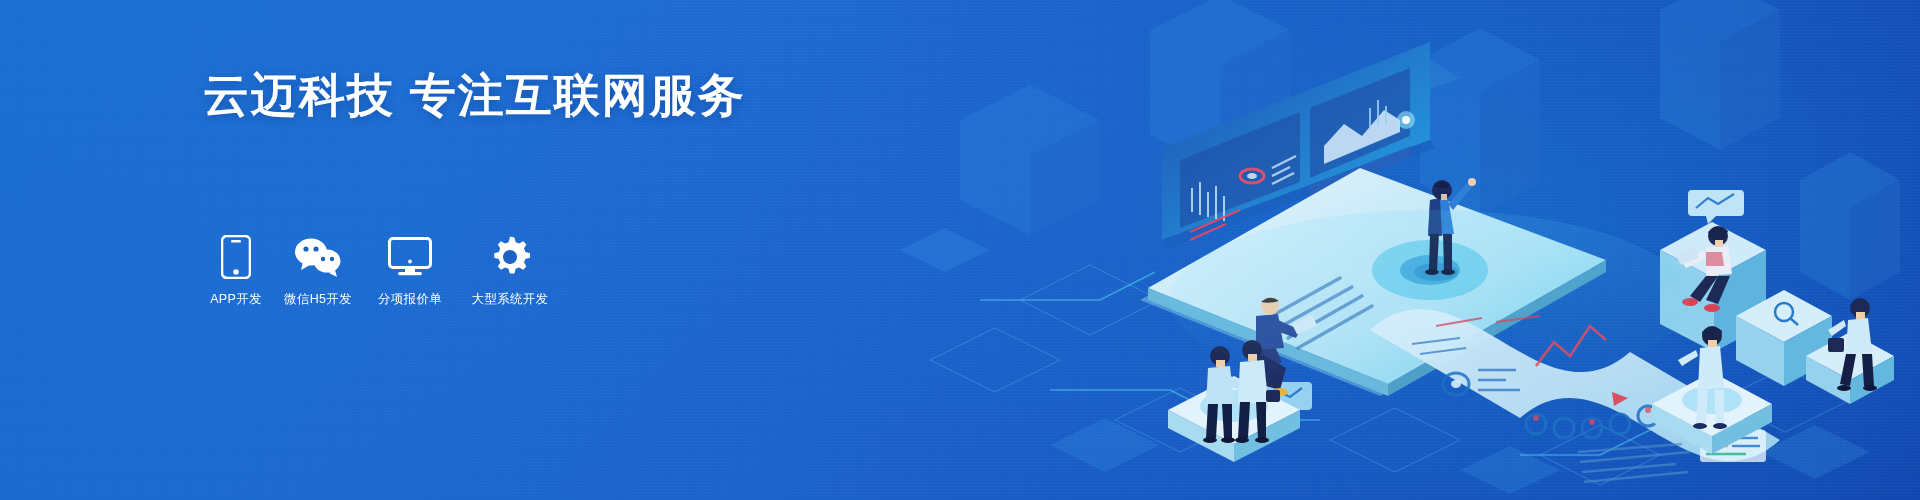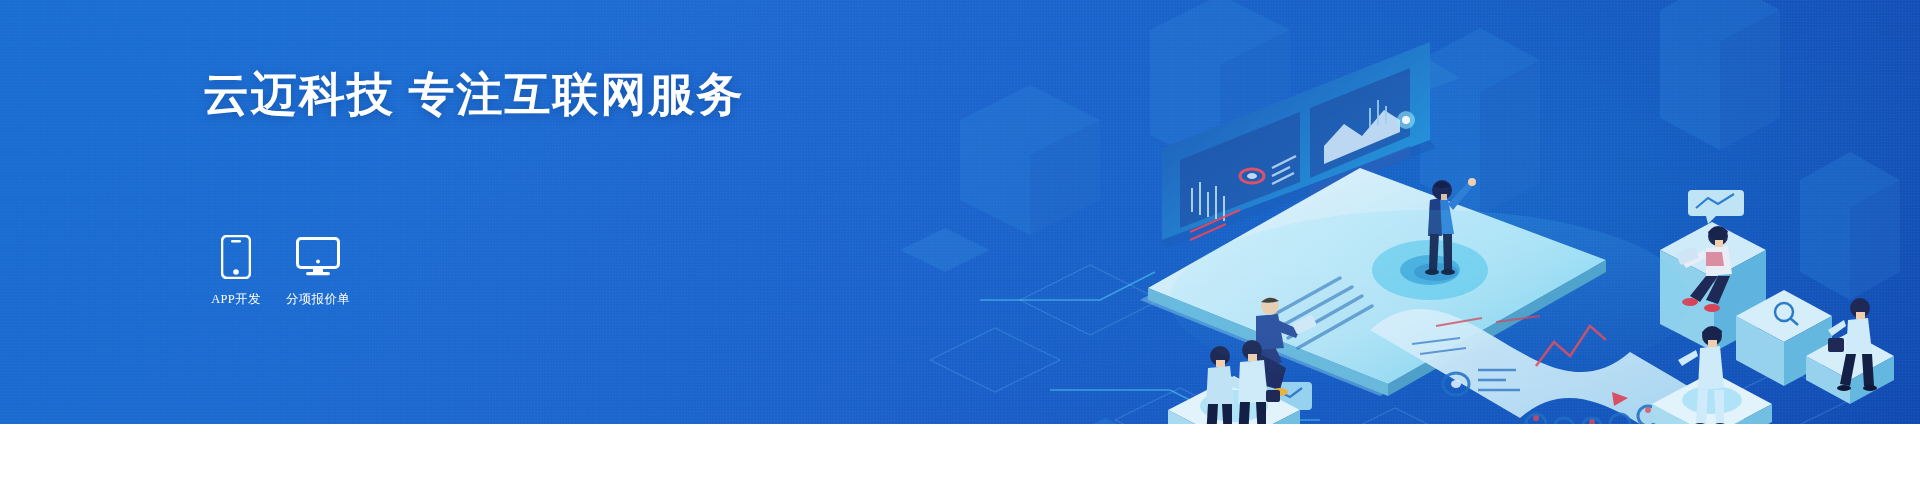--- a/index.html
+++ b/index.html
@@ -7,26 +7,25 @@
   html, body {
     width: 1920px;
     height: 500px;
     overflow: hidden;
     font-family: "Liberation Sans", "DejaVu Sans", sans-serif;
   }
 
   .banner {
     position: relative;
     width: 1920px;
-    height: 424px;
+    height: 500px;
     overflow: hidden;
     background:
       radial-gradient(ellipse 1100px 700px at 78% 45%, rgba(24,120,210,0.55) 0%, rgba(20,90,190,0.0) 62%),
       linear-gradient(118deg, #1f7de0 0%, #1f73d8 22%, #1b62cc 48%, #1550bd 72%, #0f43ad 100%);
-    font-family: Liberation Serif, serif;
   }
 
   
   .grid-texture {
     position: absolute;
     inset: 0;
     background-image:
       linear-gradient(rgba(255,255,255,0.035) 1px, transparent 1px),
       linear-gradient(90deg, rgba(255,255,255,0.028) 1px, transparent 1px);
     background-size: 3px 3px, 3px 3px;
@@ -463,29 +462,53 @@
         <svg width="30" height="44" viewBox="0 0 30 44">
           <rect x="1" y="1" width="28" height="42" rx="5" fill="none" stroke="#ffffff" stroke-width="2.6"></rect>
           <rect x="10" y="5" width="10" height="2.6" rx="1.3" fill="#ffffff"></rect>
           <circle cx="15" cy="37" r="2.8" fill="#ffffff"></circle>
         </svg>
       </span>
       <span class="caption">APP开发</span>
     </div>
 
 
+    <div class="service wide">
+      <span class="glyph">
+        <svg width="48" height="40" viewBox="0 0 48 40">
+          <ellipse cx="17" cy="15" rx="16" ry="13.5" fill="#ffffff"></ellipse>
+          <polygon points="9,25 7,33 16,28" fill="#ffffff"></polygon>
+          <circle cx="12" cy="12" r="2.6" fill="#1c63c4"></circle>
+          <circle cx="22" cy="12" r="2.6" fill="#1c63c4"></circle>
+          <ellipse cx="33" cy="24" rx="13.5" ry="11.5" fill="#ffffff"></ellipse>
+          <polygon points="41,33 43,40 35,36" fill="#ffffff"></polygon>
+          <circle cx="29" cy="22" r="2.2" fill="#1c63c4"></circle>
+          <circle cx="38" cy="22" r="2.2" fill="#1c63c4"></circle>
+        </svg>
+      </span>
+      <span class="caption">微信H5开发</span>
+    </div>
 
     <div class="service wide">
       <span class="glyph">
         <svg width="44" height="40" viewBox="0 0 44 40">
           <rect x="1.5" y="1.5" width="41" height="29" rx="3.5" fill="none" stroke="#ffffff" stroke-width="3"></rect>
           <circle cx="22" cy="24.5" r="1.9" fill="#ffffff"></circle>
           <rect x="17" y="30" width="10" height="5" fill="#ffffff"></rect>
           <rect x="10" y="35" width="24" height="3.2" rx="1.6" fill="#ffffff"></rect>
         </svg>
       </span>
       <span class="caption">分项报价单</span>
     </div>
 
+    <div class="service xwide">
+      <span class="glyph">
+        <svg width="42" height="42" viewBox="0 0 42 42">
+          <path d="M21 0.5 l4.4 1.1 1.3 4.6 3.4 1.4 4.1-2.4 3.2 3.2 -2.4 4.1 1.4 3.4 4.6 1.3 0 4.6 -4.6 1.3 -1.4 3.4 2.4 4.1 -3.2 3.2 -4.1-2.4 -3.4 1.4 -1.3 4.6 -4.6 0 -1.3-4.6 -3.4-1.4 -4.1 2.4 -3.2-3.2 2.4-4.1 -1.4-3.4 -4.6-1.3 0-4.6 4.6-1.3 1.4-3.4 -2.4-4.1 3.2-3.2 4.1 2.4 3.4-1.4 1.3-4.6 Z" fill="#ffffff"></path>
+          <circle cx="21" cy="21" r="7" fill="#1c63c4"></circle>
+        </svg>
+      </span>
+      <span class="caption">大型系统开发</span>
+    </div>
 
   </div>
 
 </div>
 
 </body></html>

